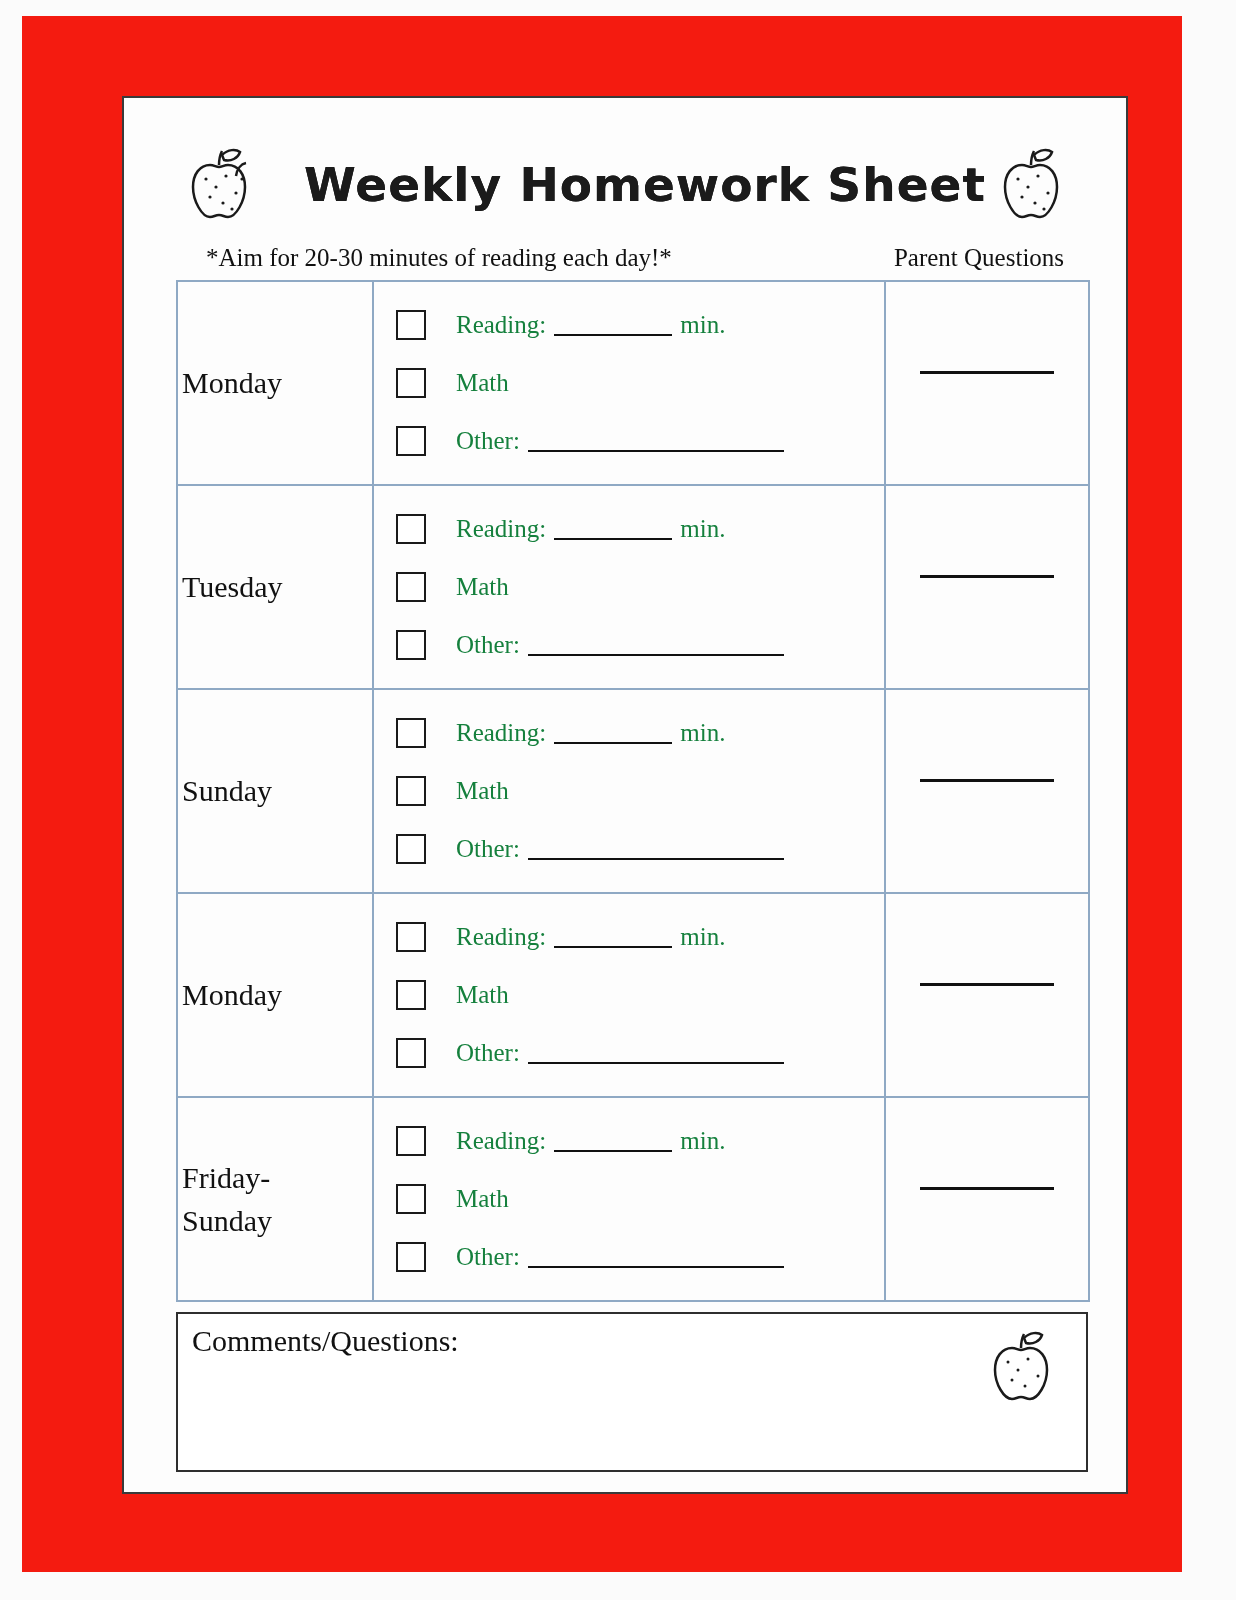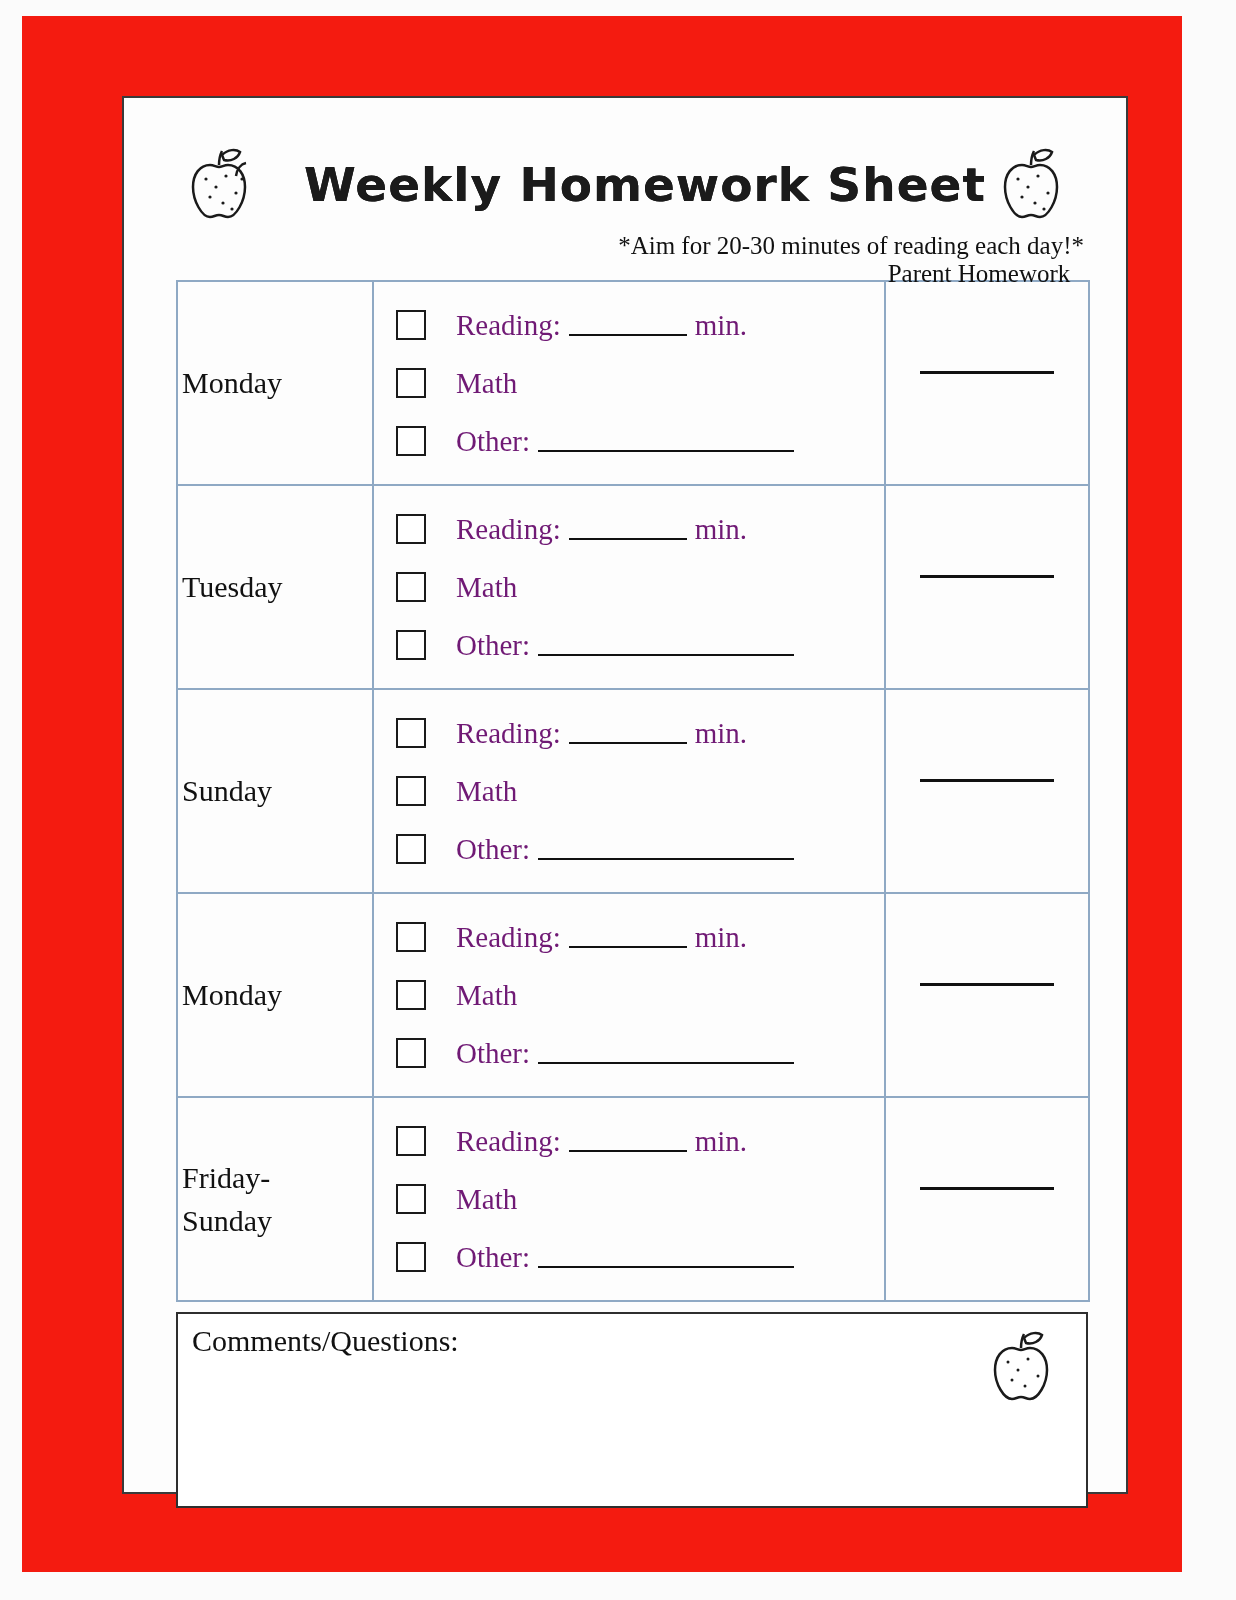--- a/index.html
+++ b/index.html
@@ -108,21 +108,20 @@
   
   .subrow {
     display: flex;
     align-items: flex-end;
     justify-content: space-between;
     margin-top: 2px;
     padding-left: 30px;
     height: 40px;
     font-size: 25px;
     color: #111;
-    flex-direction: column;
   }
   .aim { font-family: "Liberation Serif", serif; }
   .parent-initials {
     width: 210px;
     text-align: center;
     font-family: "Liberation Serif", serif;
   }
 
   
   table.grid {
@@ -149,22 +148,22 @@
     font-family: "Liberation Serif", serif;
   }
 
   .tasks {
     padding: 14px 10px 14px 22px;
   }
   .taskline {
     display: flex;
     align-items: center;
     height: 58px;
-    font-size: 29px;
-    color: #701a75;
+    font-size: 25px;
+    color: #15803d;
     text-align: right;
   }
   .cbox {
     width: 26px;
     height: 26px;
     border: 2px solid #1a1a1a;
     margin-right: 30px;
     flex: 0 0 auto;
     background: #fff;
   }
@@ -192,21 +191,21 @@
     justify-content: center;
     height: 100%;
     padding-bottom: 22px;
     box-sizing: border-box;
   }
 
   
   .comments {
     margin-top: 10px;
     width: 912px;
-    height: 196px;
+    height: 160px;
     border: 2px solid #2e2e2e;
     box-sizing: border-box;
     position: relative;
     background: #fff;
   }
   .comments-label {
     position: absolute;
     left: 14px;
     top: 10px;
     font-size: 30px;
@@ -265,21 +264,21 @@
                 <circle cx="35" cy="60" r="1.6"></circle>
                   <circle cx="48" cy="50" r="1.6"></circle>
                 <circle cx="44" cy="66" r="1.6"></circle>
               </g>
             </svg>
           </span>
         </div>
 
         <div class="subrow">
           <span class="aim">*Aim for 20-30 minutes of reading each day!*</span>
-          <span class="parent-initials">Parent Homework</span>
+          <span class="parent-initials">Parent Questions</span>
         </div>
 
         <table class="grid">
           <colgroup>
             <col class="col-day">
               <col class="col-tasks">
               <col class="col-init">
           </colgroup>
           <tbody>
 

